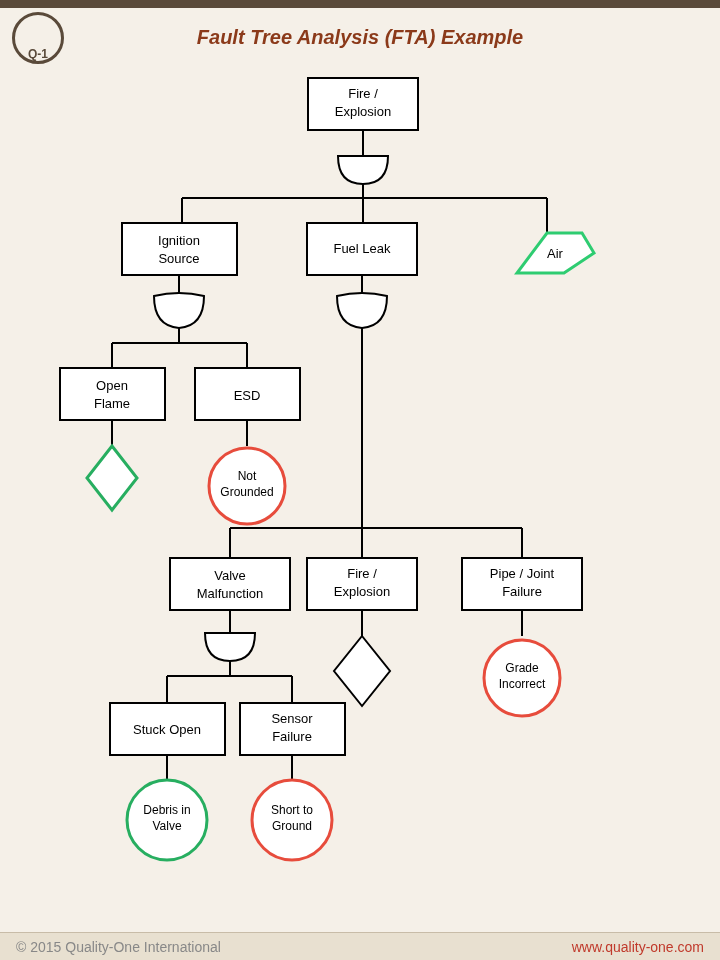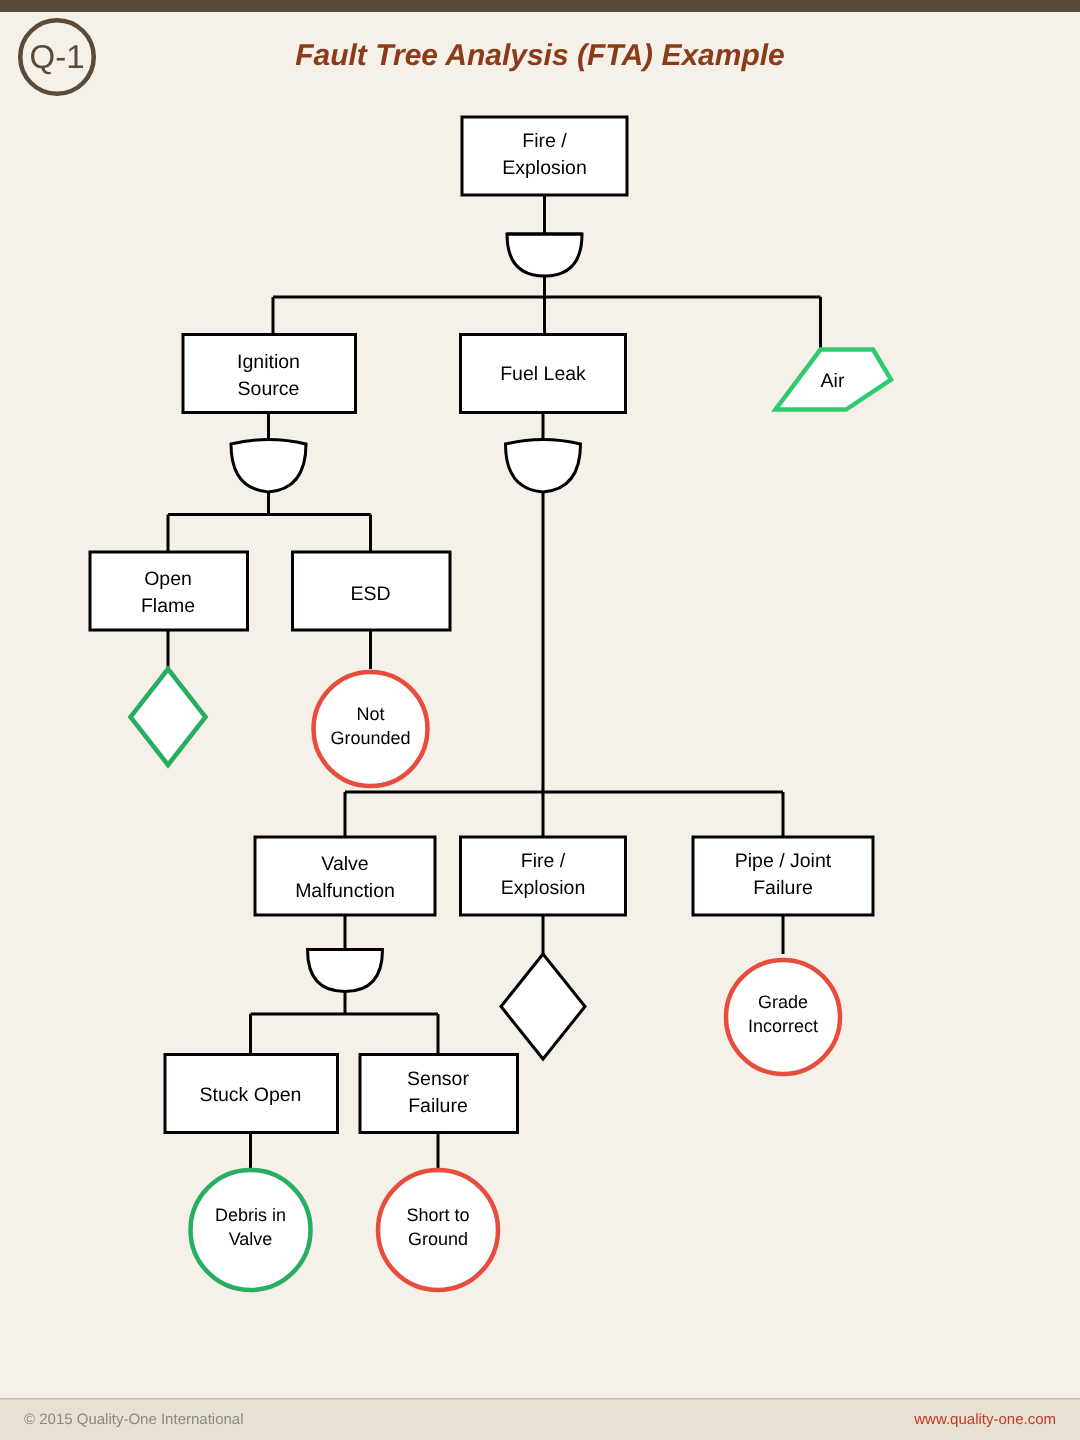--- a/index.html
+++ b/index.html
@@ -23,24 +23,24 @@
     .logo {
       position: absolute;
       top: 12px;
       left: 12px;
       width: 52px;
       height: 52px;
       border-radius: 50%;
       background: #f5f0e8;
       border: 3px solid #5a4a3a;
       display: flex;
-      align-items: center;
+      align-items: flex-end;
       justify-content: center;
-      font-weight: normal;
-      font-size: 22px;
+      font-weight: bold;
+      font-size: 12px;
       color: #5a4a3a;
       z-index: 10;
     }
 
     
     .page-title {
       text-align: center;
       font-size: 20px;
       font-weight: bold;
       color: #8b3a1a;
@@ -63,21 +63,21 @@
       bottom: 0;
       left: 0;
       width: 100%;
       height: 28px;
       background: #e8e0d0;
       border-top: 1px solid #c8bca8;
       display: flex;
       align-items: center;
       justify-content: space-between;
       padding: 0 16px;
-      font-size: 10px;
+      font-size: 14px;
       color: #888;
     }
     .footer .website {
       color: #c0392b;
     }
   </style>
 </head>
 <body>
 
 <div class="top-bar"></div>

